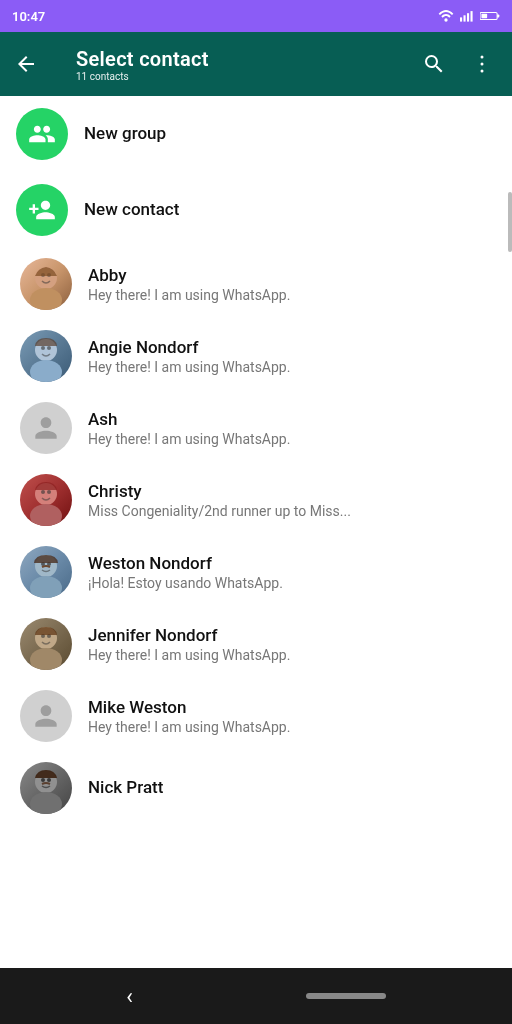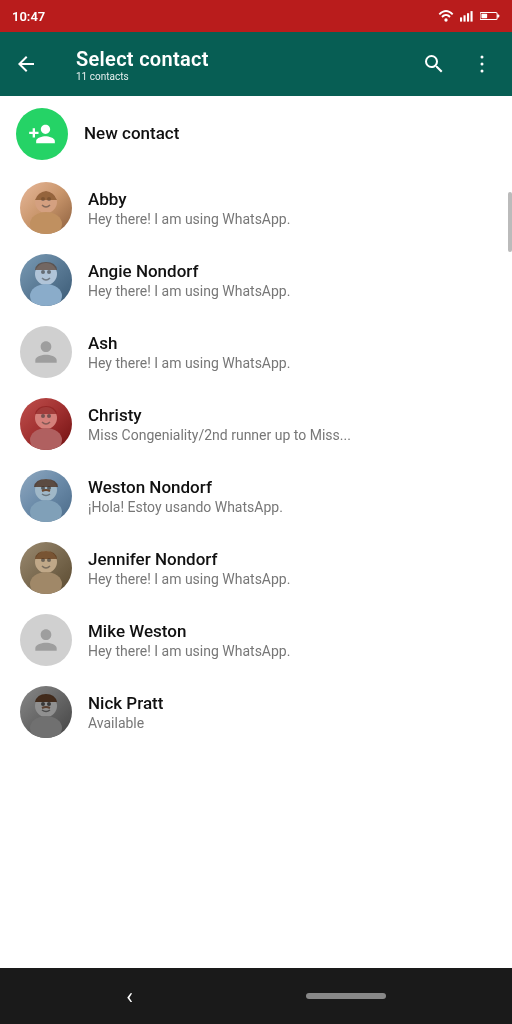--- a/index.html
+++ b/index.html
@@ -8,21 +8,21 @@
       width: 512px;
       min-height: 1024px;
       font-family: 'Roboto', Arial, sans-serif;
       background: #f0f0f0;
       display: flex;
       flex-direction: column;
     }
 
     
     .status-bar {
-      background: #b91c1c;
+      background: #8b5cf6;
       color: white;
       height: 32px;
       display: flex;
       align-items: center;
       justify-content: space-between;
       padding: 0 12px;
       font-size: 13px;
       font-weight: 600;
     }
     .status-right {
@@ -253,20 +253,28 @@
         <circle cx="12" cy="19" r="1.5"></circle>
       </svg>
     </div>
   </div>
 </div>
 
 <div class="content" style="position:relative;">
 
   <div class="scroll-indicator"></div>
 
+  <div class="action-item">
+    <div class="action-avatar">
+      <svg width="28" height="28" viewBox="0 0 24 24" fill="white">
+        <path d="M16 11c1.66 0 2.99-1.34 2.99-3S17.66 5 16 5c-1.66 0-3 1.34-3 3s1.34 3 3 3zm-8 0c1.66 0 2.99-1.34 2.99-3S9.66 5 8 5C6.34 5 5 6.34 5 8s1.34 3 3 3zm0 2c-2.33 0-7 1.17-7 3.5V19h14v-2.5c0-2.33-4.67-3.5-7-3.5zm8 0c-.29 0-.62.02-.97.05 1.16.84 1.97 1.97 1.97 3.45V19h6v-2.5c0-2.33-4.67-3.5-7-3.5z"></path>
+      </svg>
+    </div>
+    <span class="contact-name">New group</span>
+  </div>
 
   <div class="action-item">
     <div class="action-avatar">
       <svg width="28" height="28" viewBox="0 0 24 24" fill="white">
         <path d="M15 12c2.21 0 4-1.79 4-4s-1.79-4-4-4-4 1.79-4 4 1.79 4 4 4zm-9-2V7H4v3H1v2h3v3h2v-3h3v-2H6zm9 4c-2.67 0-8 1.34-8 4v2h16v-2c0-2.66-5.33-4-8-4z"></path>
       </svg>
     </div>
     <span class="contact-name">New contact</span>
   </div>
 
@@ -387,21 +395,20 @@
         <ellipse cx="26" cy="42" rx="16" ry="12" fill="#707070"></ellipse>
         <circle cx="23" cy="18" r="2" fill="#222" opacity="0.8"></circle>
         <circle cx="29" cy="18" r="2" fill="#222" opacity="0.8"></circle>
         <path d="M22 24 Q26 27 30 24" stroke="#222" stroke-width="1.5" fill="none" opacity="0.6"></path>
         <path d="M15 16 Q17 8 26 8 Q35 8 37 16" fill="#3a2010" opacity="0.9"></path>
         <path d="M22 22 Q24 21 26 21 Q28 21 30 22" stroke="#5a4030" stroke-width="2" fill="none"></path>
       </svg>
     </div>
     <div class="contact-info">
       <div class="contact-name">Nick Pratt</div>
-      <div class="contact-status">Available</div>
     </div>
   </div>
 
 </div>
 
 <div class="nav-bar">
   <span class="nav-back-btn">‹</span>
   <div class="nav-home-pill"></div>
 </div>
 

